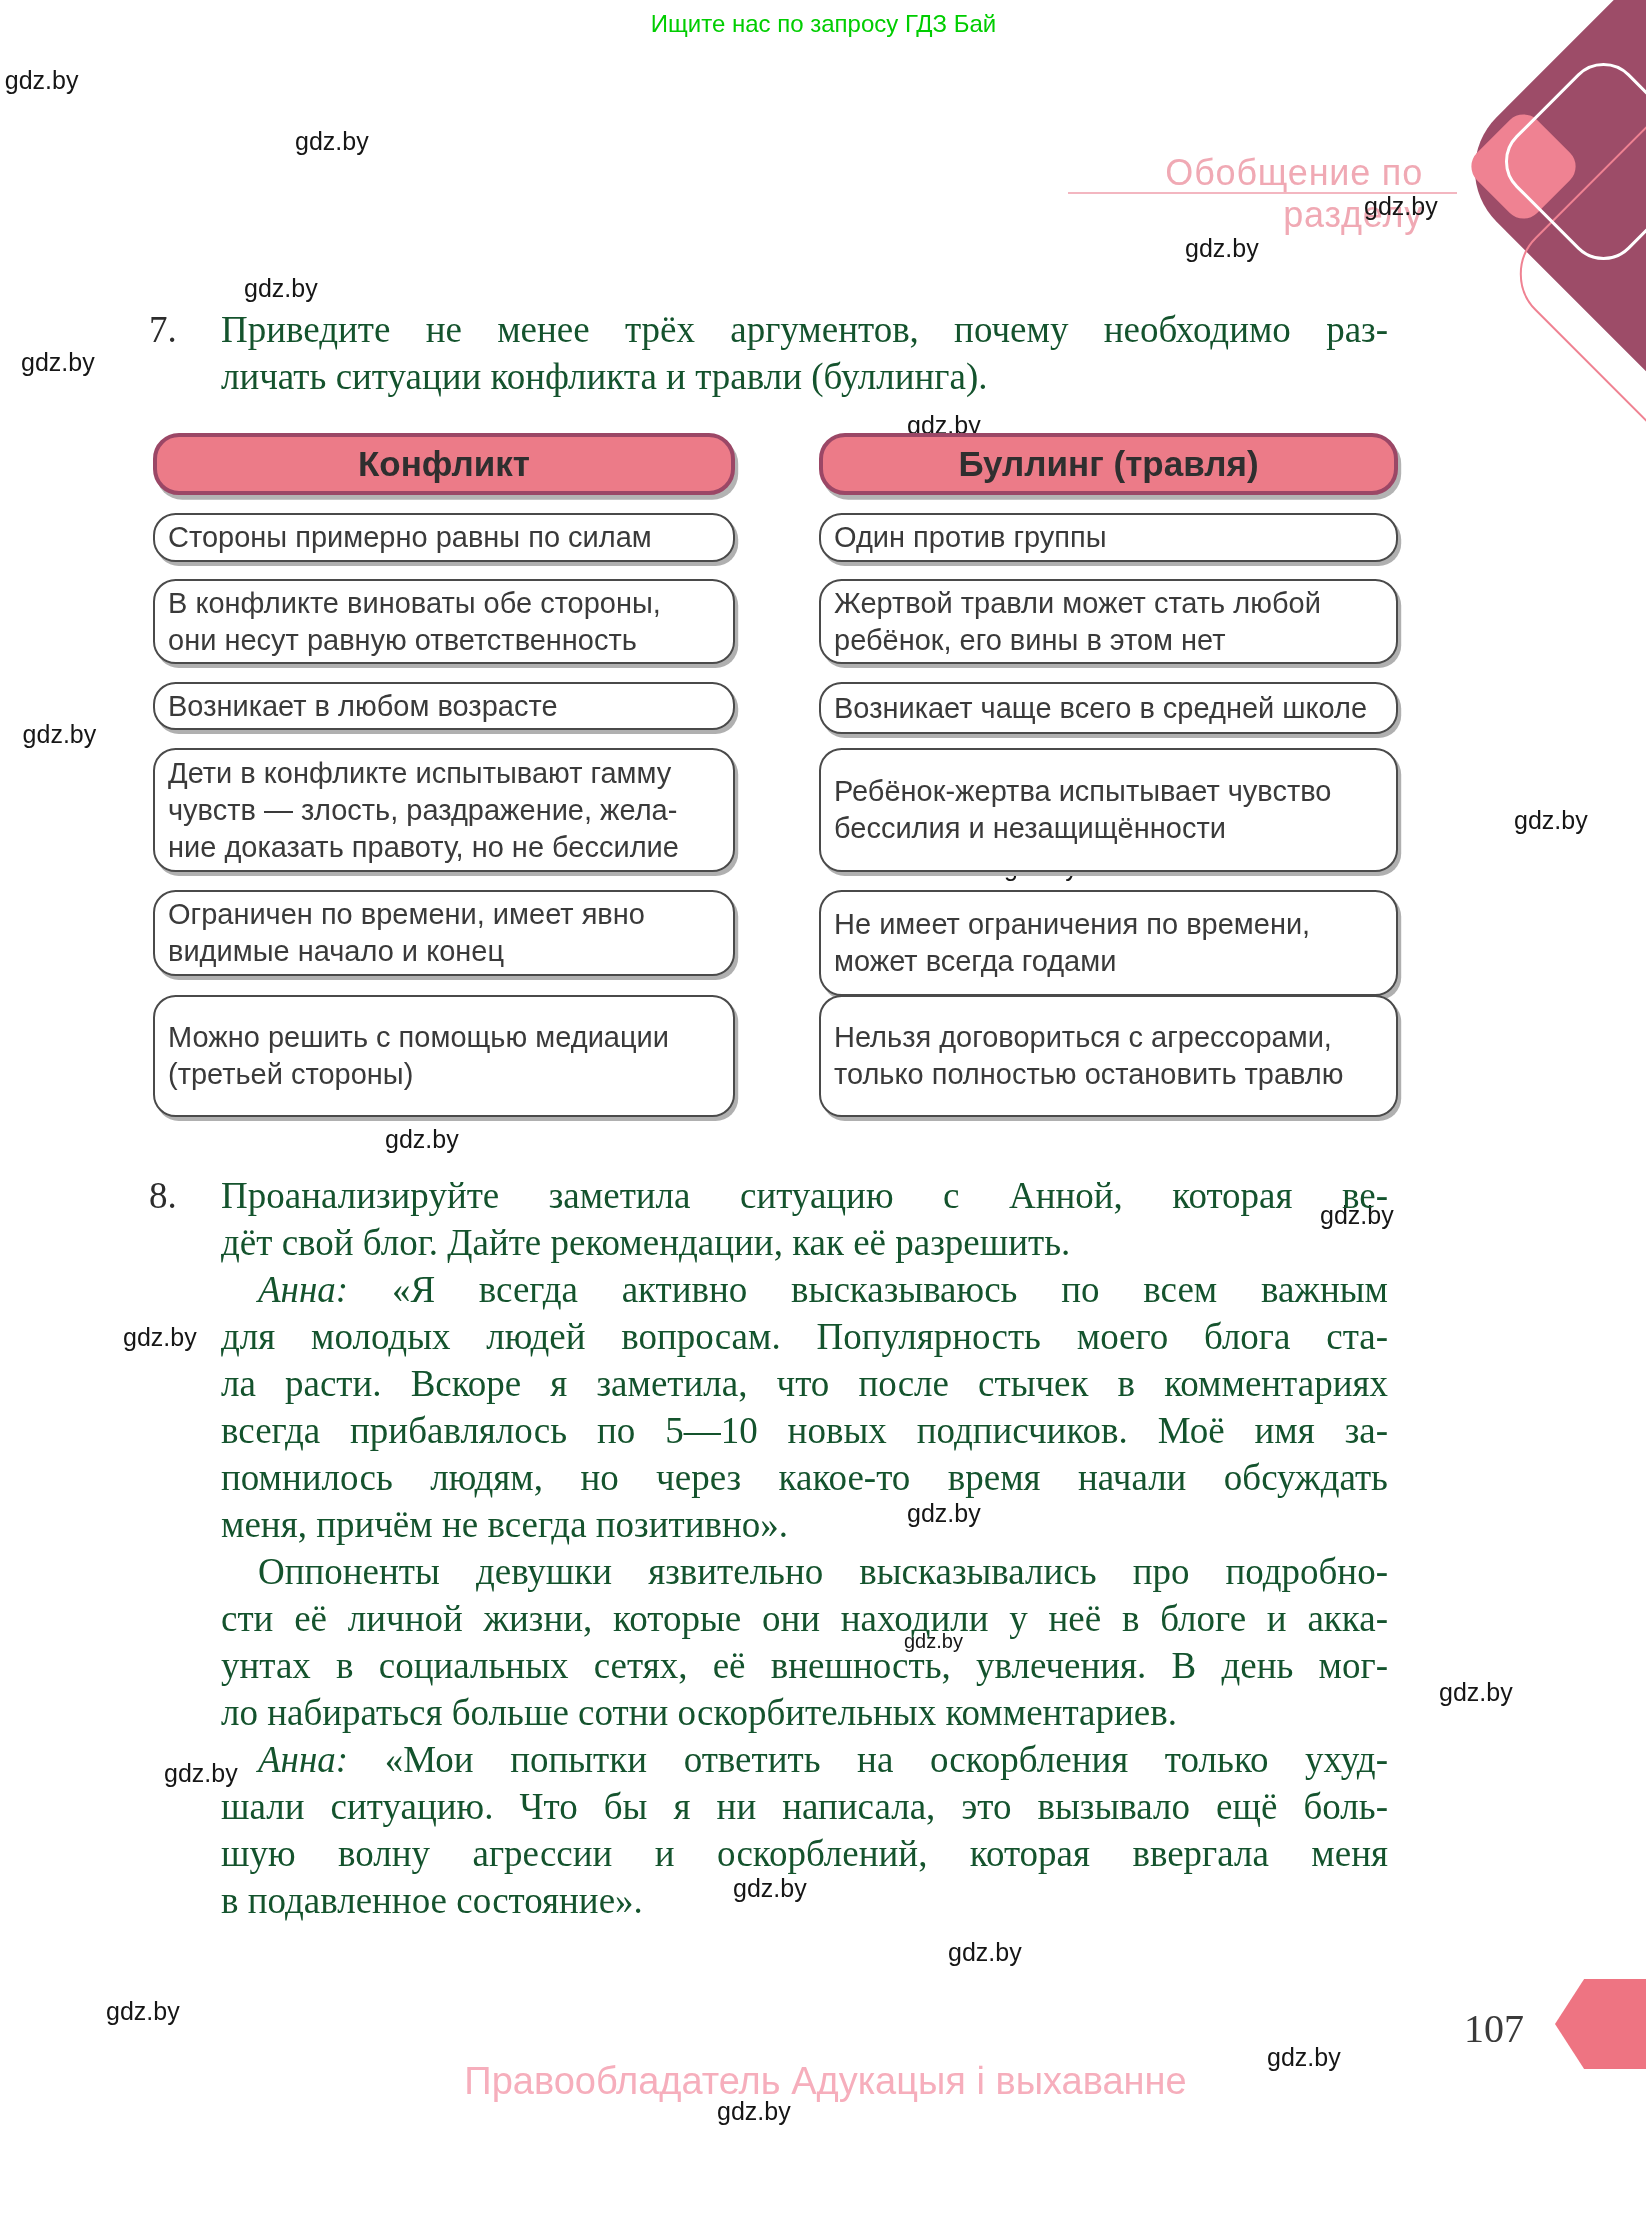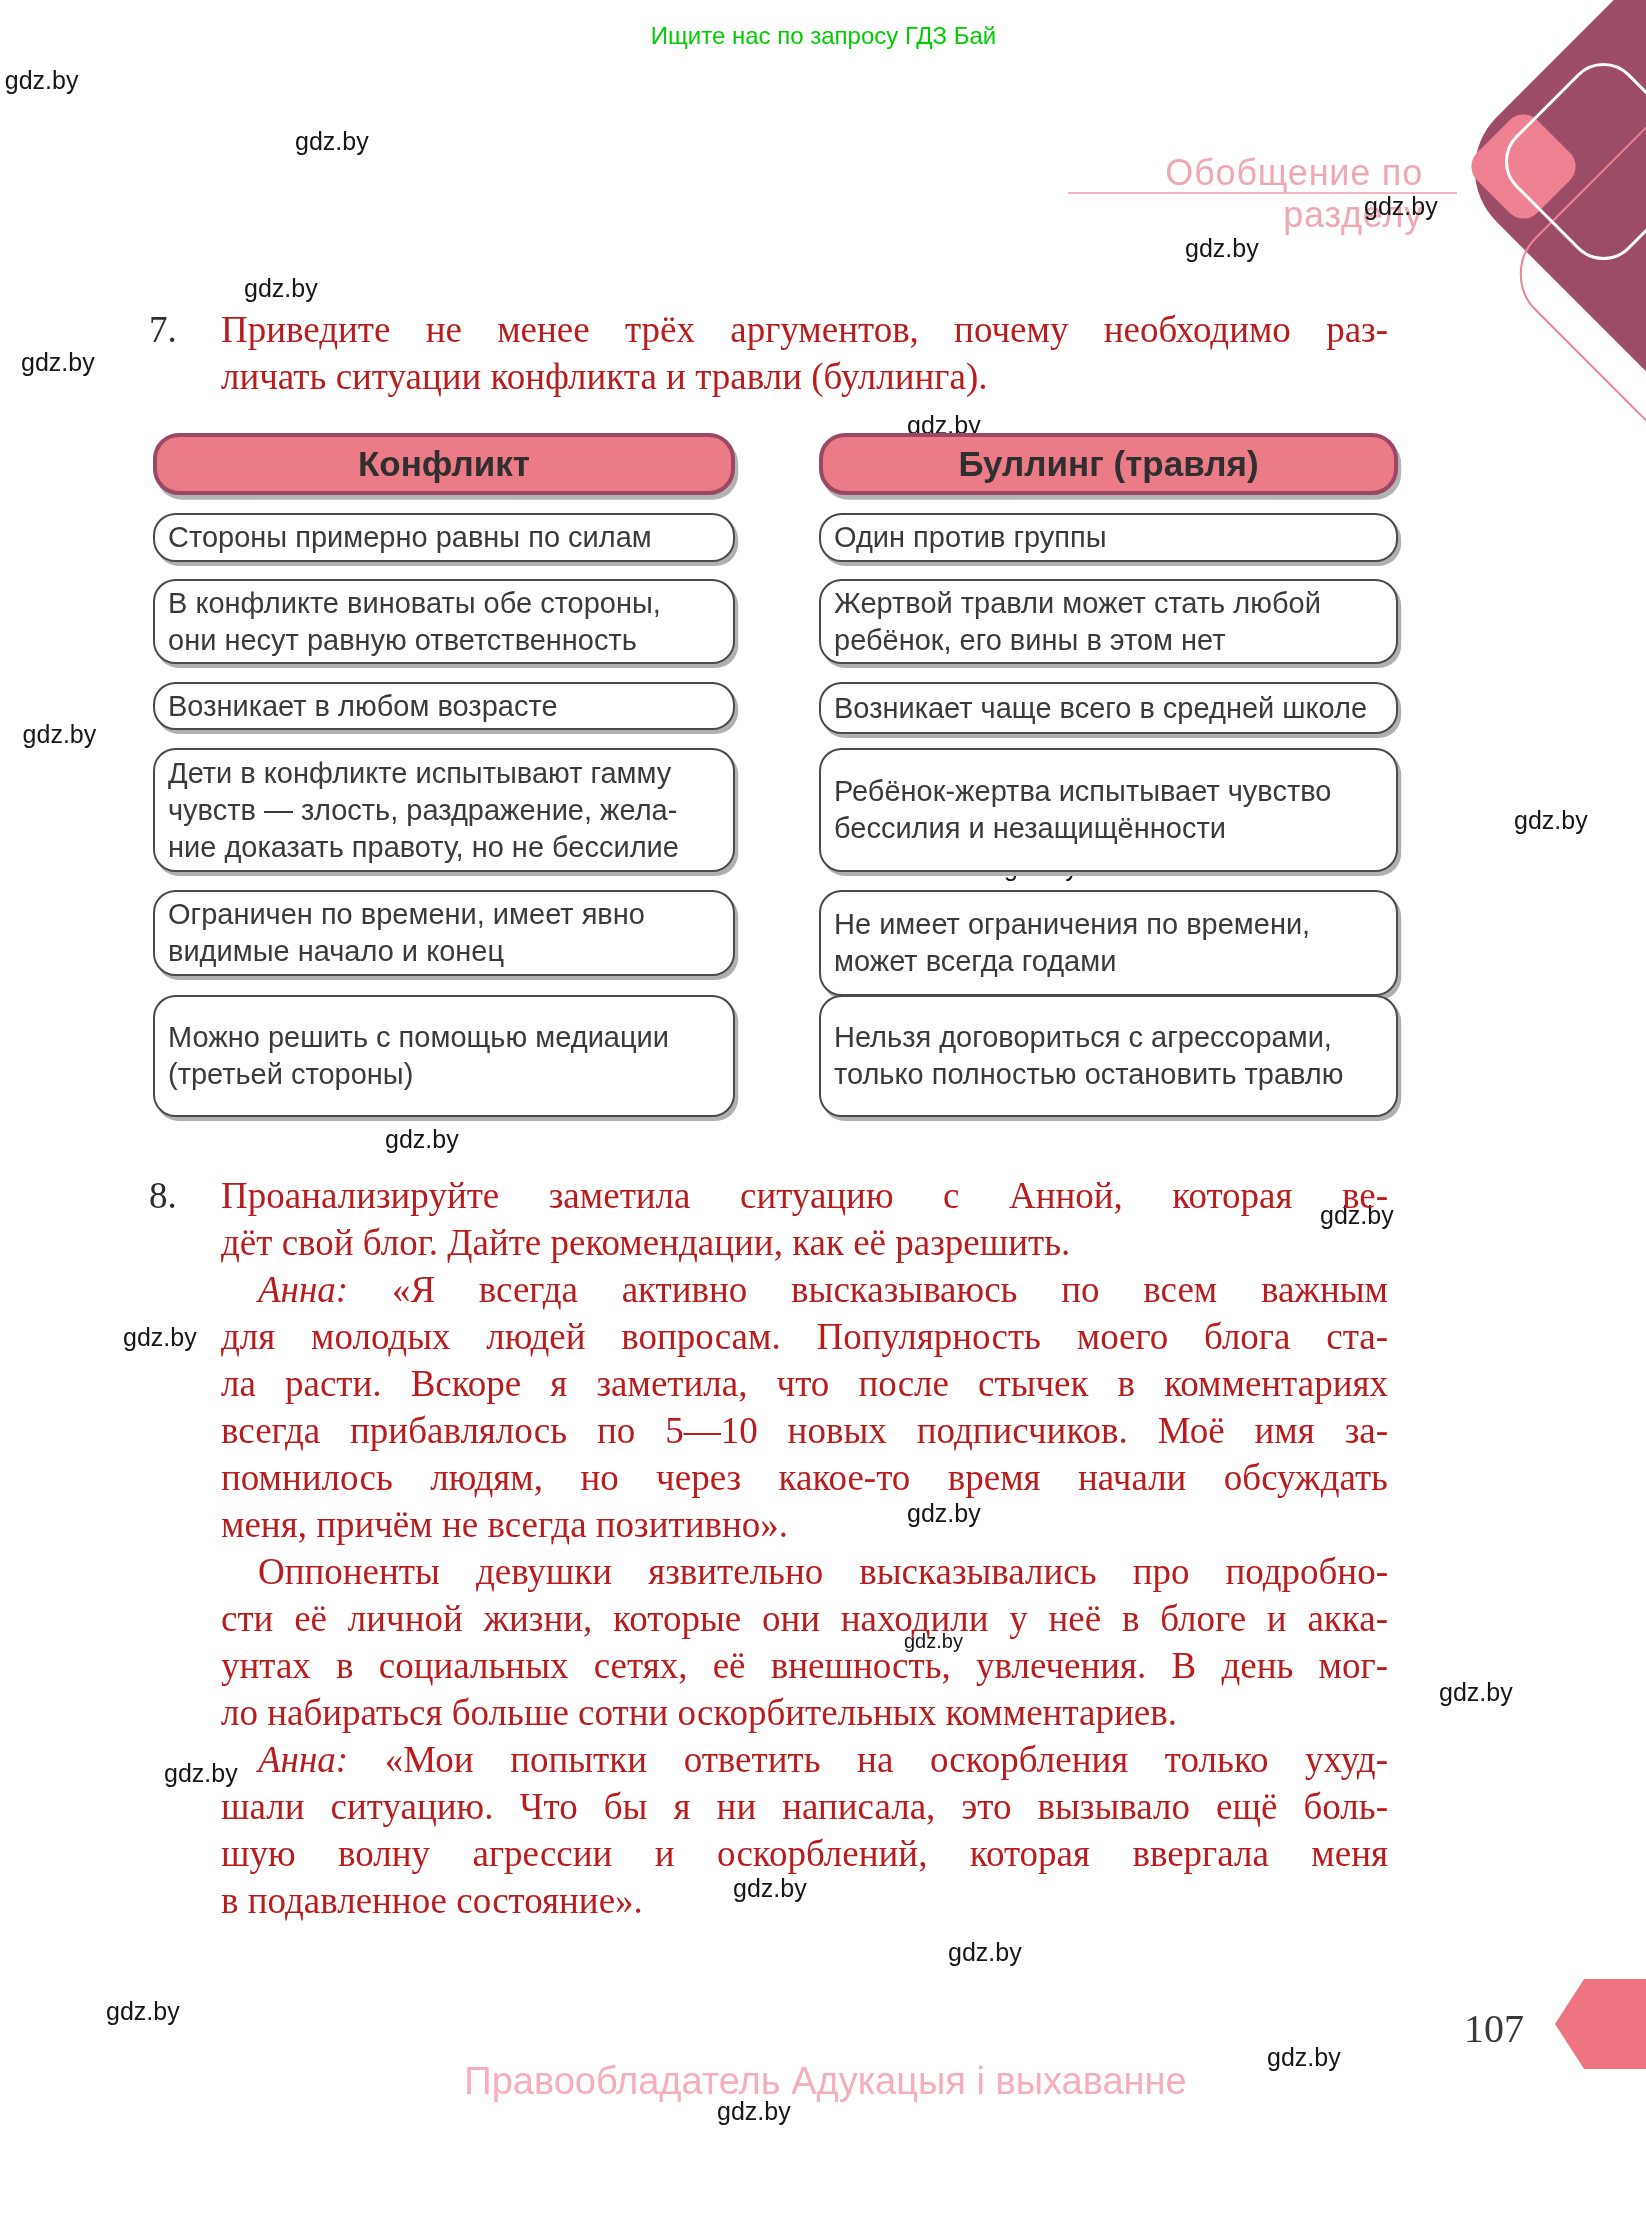--- a/index.html
+++ b/index.html
@@ -1,40 +1,40 @@
 <!DOCTYPE html>
 <html style="font-size:13px"><head>
 <meta charset="utf-8">
 <style>
   html,body{margin:0;padding:0;background:#e8e8e8;}
   .page{position:relative;width:1647px;height:2216px;background:#ffffff;overflow:hidden;
         font-family:"Liberation Sans",sans-serif;}
   
   .top-banner{position:absolute;top:9.7px;left:0;width:100%;text-align:center;
-    font:24px "Liberation Sans",sans-serif;color:#00cd00;margin-top:12px;}
+    font:24px "Liberation Sans",sans-serif;color:#00cd00;}
   
   .art{position:absolute;box-sizing:border-box;}
   .art-dark{left:1531px;top:-40px;width:419px;height:419px;background:#9d4c68;
     border-radius:74px;transform:rotate(45deg);}
   .art-pink-line{left:1555px;top:137px;width:274px;height:274px;border:2.4px solid #ef8292;
     border-radius:52px;transform:rotate(45deg);background:transparent;}
   .art-pink-solid{left:1481px;top:124px;width:85px;height:85px;background:#ef8292;
     border-radius:19.3px;transform:rotate(45deg);}
   .art-white-line{left:1523px;top:81px;width:161px;height:161px;border:3.2px solid #ffffff;
     border-radius:37px;transform:rotate(45deg);background:transparent;}
   
   .sec-title{position:absolute;left:1064px;top:152px;width:359px;text-align:right;
     font:36px "Liberation Sans",sans-serif;color:#f0a9b4;letter-spacing:0.8px;}
   .sec-underline{position:absolute;left:1068px;top:192px;width:389px;height:2.4px;background:#f3b6c0;}
   
   .wm{position:absolute;font:25px "Liberation Sans",sans-serif;color:#161616;white-space:nowrap;}
   .wm-sm{font-size:20px;}
   .qnum{position:absolute;font:37px/47px "Liberation Serif",serif;color:#2c2c2c;}
   .tblock{position:absolute;left:221px;width:1167px;}
-  .pl{font:37px/47px "Liberation Serif",serif;color:#b91c1c;height:47px;
+  .pl{font:37px/47px "Liberation Serif",serif;color:#14532d;height:47px;
       text-align:justify;text-align-last:justify;white-space:nowrap;}
   .pl.last{text-align-last:left;}
   .pl.ind{text-indent:37px;}
   .it{font-style:italic;}
   
   .hdr{position:absolute;background:#ec7b88;border:4px solid #9b4766;border-radius:26px;
     box-shadow:3.2px 4.8px 0 #b3b3b3;display:flex;align-items:center;justify-content:center;
     font:bold 35px "Liberation Sans",sans-serif;color:#2f2f2f;box-sizing:border-box;}
   .cell{position:absolute;background:#fff;border:2.4px solid #4a4a4a;border-radius:22.6px;
     box-shadow:3.2px 4px 0 #b0b0b0;display:flex;flex-direction:column;justify-content:center;

